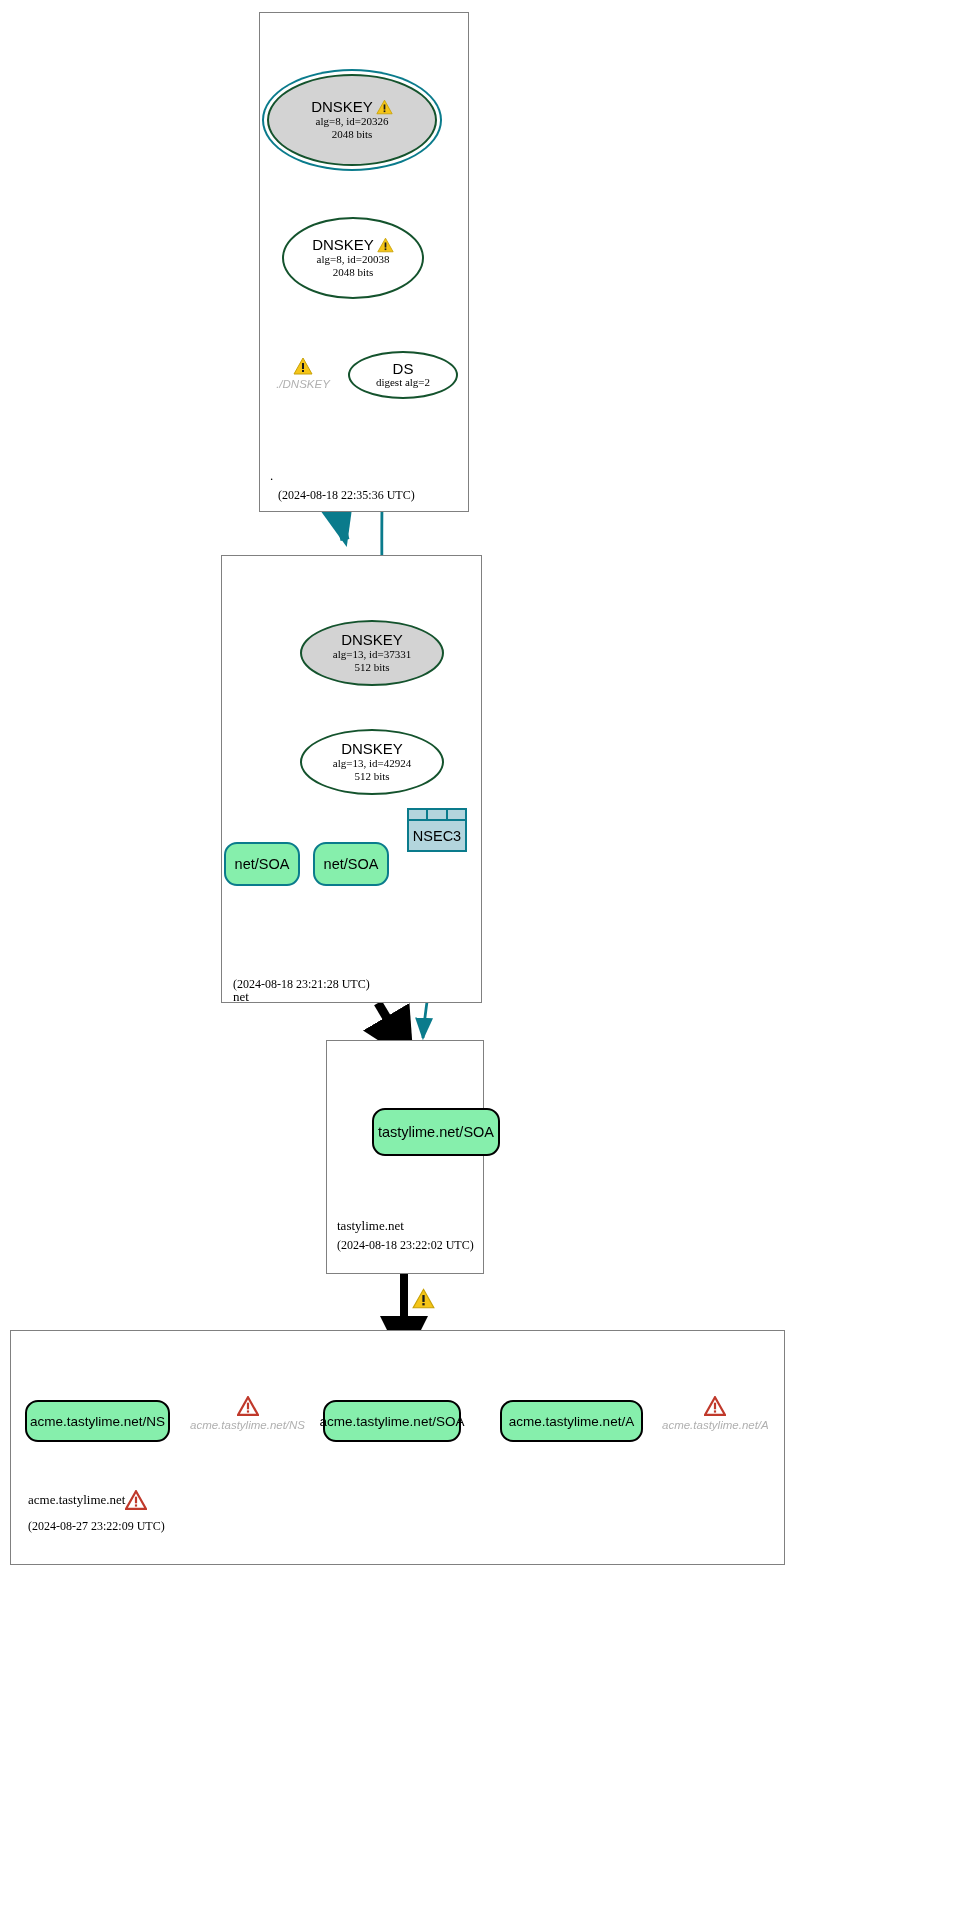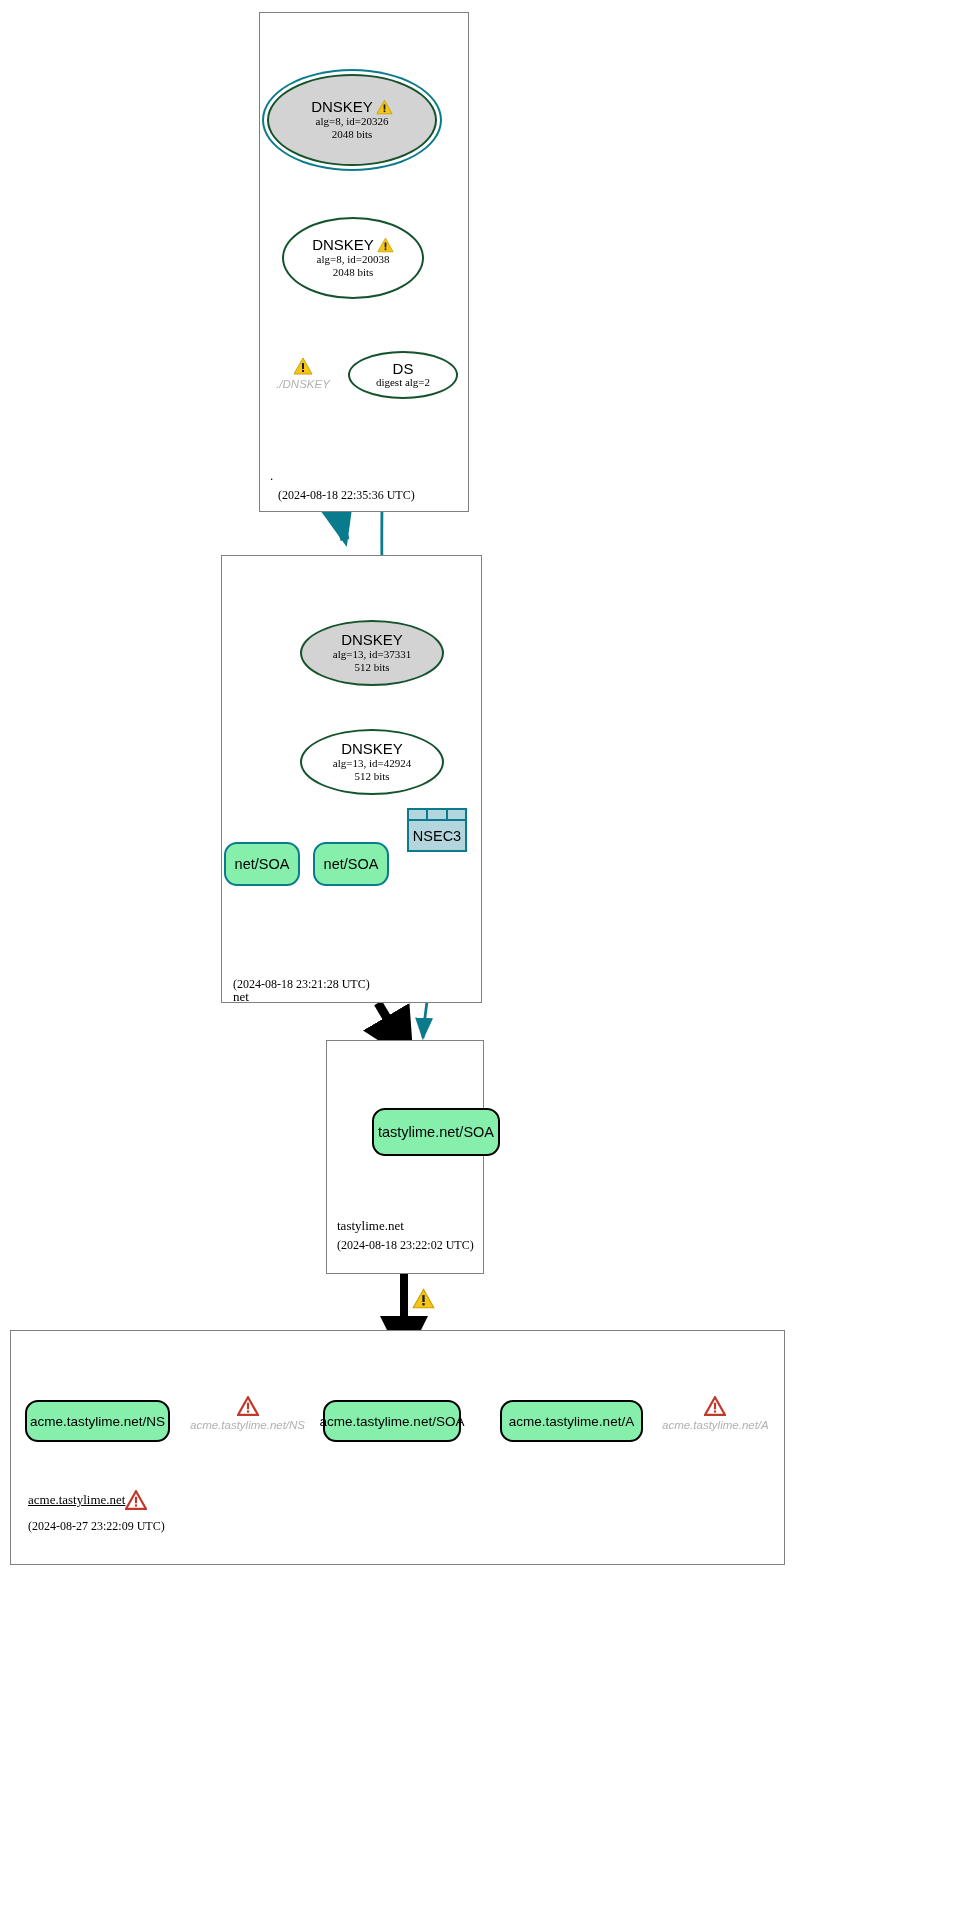--- a/index.html
+++ b/index.html
@@ -187,21 +187,21 @@
     <span class="warn-ico">
       <svg width="23" height="21" viewBox="0 0 20 18">
           <path d="M10 1 L19 17 L1 17 Z" fill="#f5c518" stroke="#c8a106" stroke-width="1"></path>
           <rect x="9" y="6" width="2" height="6" fill="#1a1a1a"></rect>
           <rect x="9" y="13" width="2" height="2" fill="#1a1a1a"></rect>
         </svg>
     </span>
   </div>
 
   <div class="zone thin" style="left:10px;top:1330px;width:775px;height:235px;"></div>
-  <div class="zone-name" style="left:28px;top:1490px;display:flex;align-items:center;gap:0;text-decoration:underline;">
+  <div class="zone-name" style="left:28px;top:1490px;display:flex;align-items:center;gap:0;">
     <span>acme.tastylime.net</span>
     <span class="err-ico">
       <svg width="22" height="20" viewBox="0 0 20 18">
           <path d="M10 1 L19 17 L1 17 Z" fill="#ffffff" stroke="#c0392b" stroke-width="2"></path>
           <rect x="9" y="6" width="2" height="6" fill="#c0392b"></rect>
           <rect x="9" y="13" width="2" height="2" fill="#c0392b"></rect>
         </svg>
     </span>
   </div>
   <div class="zone-date" style="left:28px;top:1519px;">(2024-08-27 23:22:09 UTC)</div>

